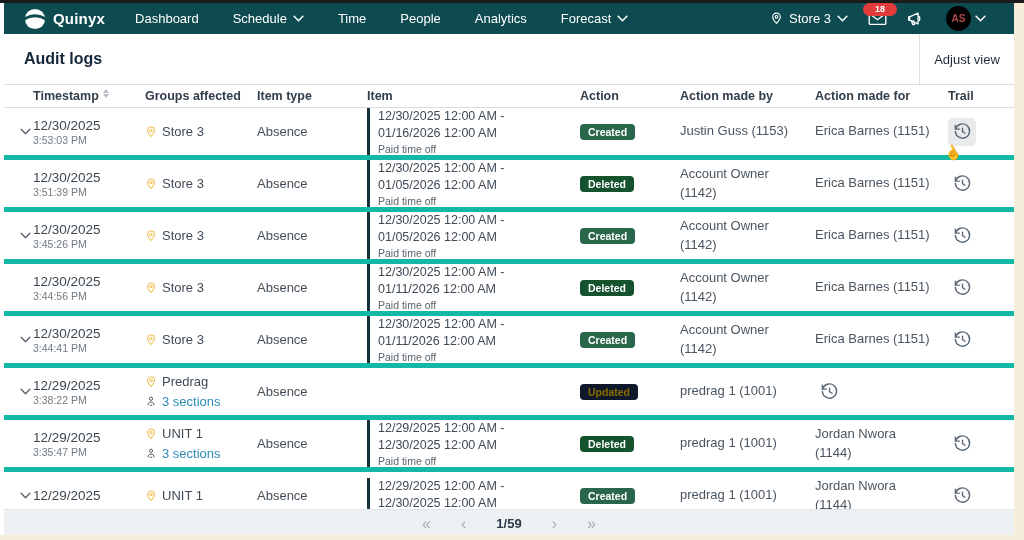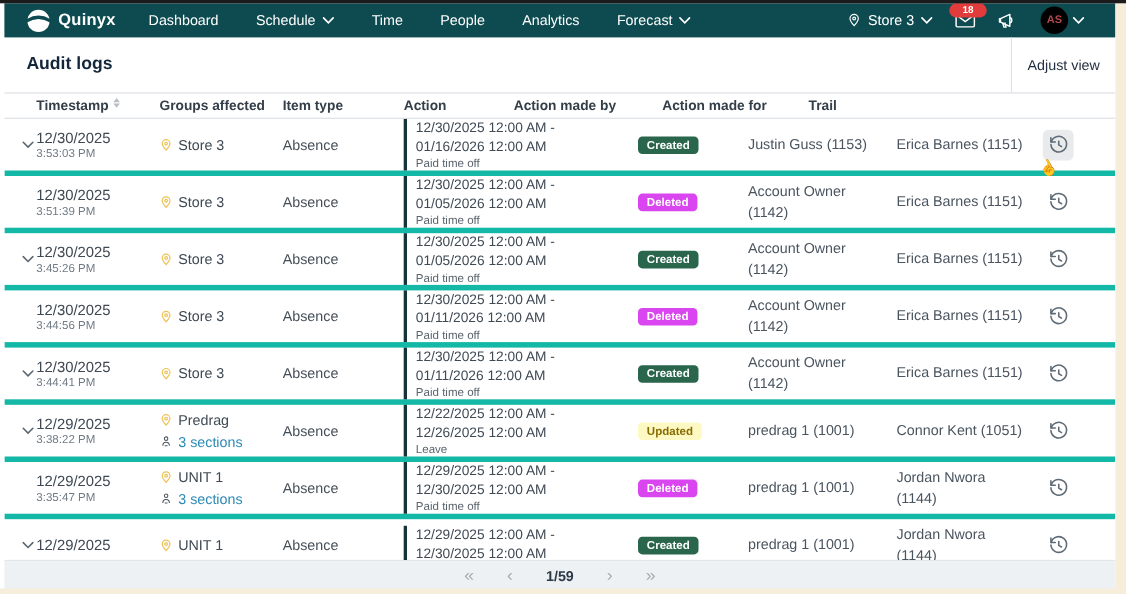--- a/index.html
+++ b/index.html
@@ -52,22 +52,22 @@
   .ts-time { font-size:10.5px; color:#717b85; margin-top:1px; }
   .grp-line { display:flex; align-items:center; gap:5px; line-height:1.5; }
   .grp-name { font-size:13px; color:#3f4a55; }
   .sections-link { font-size:13px; color:#2d8bb5; cursor:pointer; }
   .item-wrap { display:flex; }
   .item-bar { width:3px; background:#16323a; margin-right:8px; align-self:stretch; }
   .item-line { font-size:12.5px; color:#3f4a55; line-height:1.35; }
   .item-sub { font-size:10.5px; color:#5b646d; margin-top:1px; }
   .badge { display:inline-block; padding:2px 8px; border-radius:4px; font-size:10.5px; font-weight:700; }
   .badge-created { background:#2a664c; color:#fff; }
-  .badge-deleted { background:#d946ef; color:#fff; }
-  .badge-updated { background:#fef9c3; color:#8a6d00; }
+  .badge-deleted { background:#14532d; color:#fff; }
+  .badge-updated { background:#0f172a; color:#8a6d00; }
   .by-text { width:112px; line-height:1.4; font-size:13px; color:#4a5560; }
   .for-text { width:118px; line-height:1.4; font-size:13px; color:#4a5560; }
   .trail-btn { position:relative; width:28px; height:28px; border-radius:5px; display:flex;
     align-items:center; justify-content:center; cursor:pointer; }
   .trail-btn.hovered { background:#e8eaec; }
   .cursor-glyph { display:none; position:absolute; left:-4px; bottom:-15px; font-size:14px;
     color:#44505a; transform:rotate(-28deg); }
 
   
   .pager { height:28px; background:#edf1f3; display:flex; align-items:center; justify-content:center;
@@ -170,20 +170,23 @@
           <i class="up"></i>
           <i class="dn"></i>
         </span>
     </div>
     <div class="c-grp th">
         <span>Groups affected</span>
       </div>
     <div class="c-it th">
         <span>Item type</span>
       </div>
+    <div class="c-item th">
+        <span>Item</span>
+      </div>
     <div class="c-act th">
         <span>Action</span>
       </div>
     <div class="c-by th">
         <span>Action made by</span>
       </div>
     <div class="c-for th">
         <span>Action made for</span>
       </div>
     <div class="c-trail th">
@@ -476,35 +479,27 @@
               <path d="M6 20.5 c0-4 2.6-6.5 6-6.5 s6 2.5 6 6.5"></path>
               <path d="M9.5 20.5 h5"></path>
             </svg>
         <span class="sections-link">3 sections</span>
       </div>
     </div>
     <div class="c-it cell">Absence</div>
     <div class="c-item cell">
       <div class="item-wrap">
         <div class="item-bar"></div>
-        <div>
-          <div class="item-line">12/22/2025 12:00 AM -</div>
-          <div class="item-line">12/26/2025 12:00 AM</div>
-          <div class="item-sub">Leave</div>
-        </div>
       </div>
     </div>
     <div class="c-act cell">
       <span class="badge badge-updated">Updated</span>
     </div>
     <div class="c-by cell">
       <div class="by-text">predrag 1 (1001)</div>
-    </div>
-    <div class="c-for cell">
-      <div class="for-text">Connor Kent (1051)</div>
     </div>
     <div class="c-trail cell">
       <span class="trail-btn">
         <svg width="19" height="19" viewBox="0 0 24 24" fill="none" stroke="#5f6b76" stroke-width="1.8" stroke-linecap="round" stroke-linejoin="round">
           <path d="M3 4 v5 h5"></path>
           <path d="M3.3 9 a9 9 0 1 1 -0.3 3"></path>
           <path d="M12 8 v4.3 l3.2 1.9"></path>
         </svg>
 
       </span>

